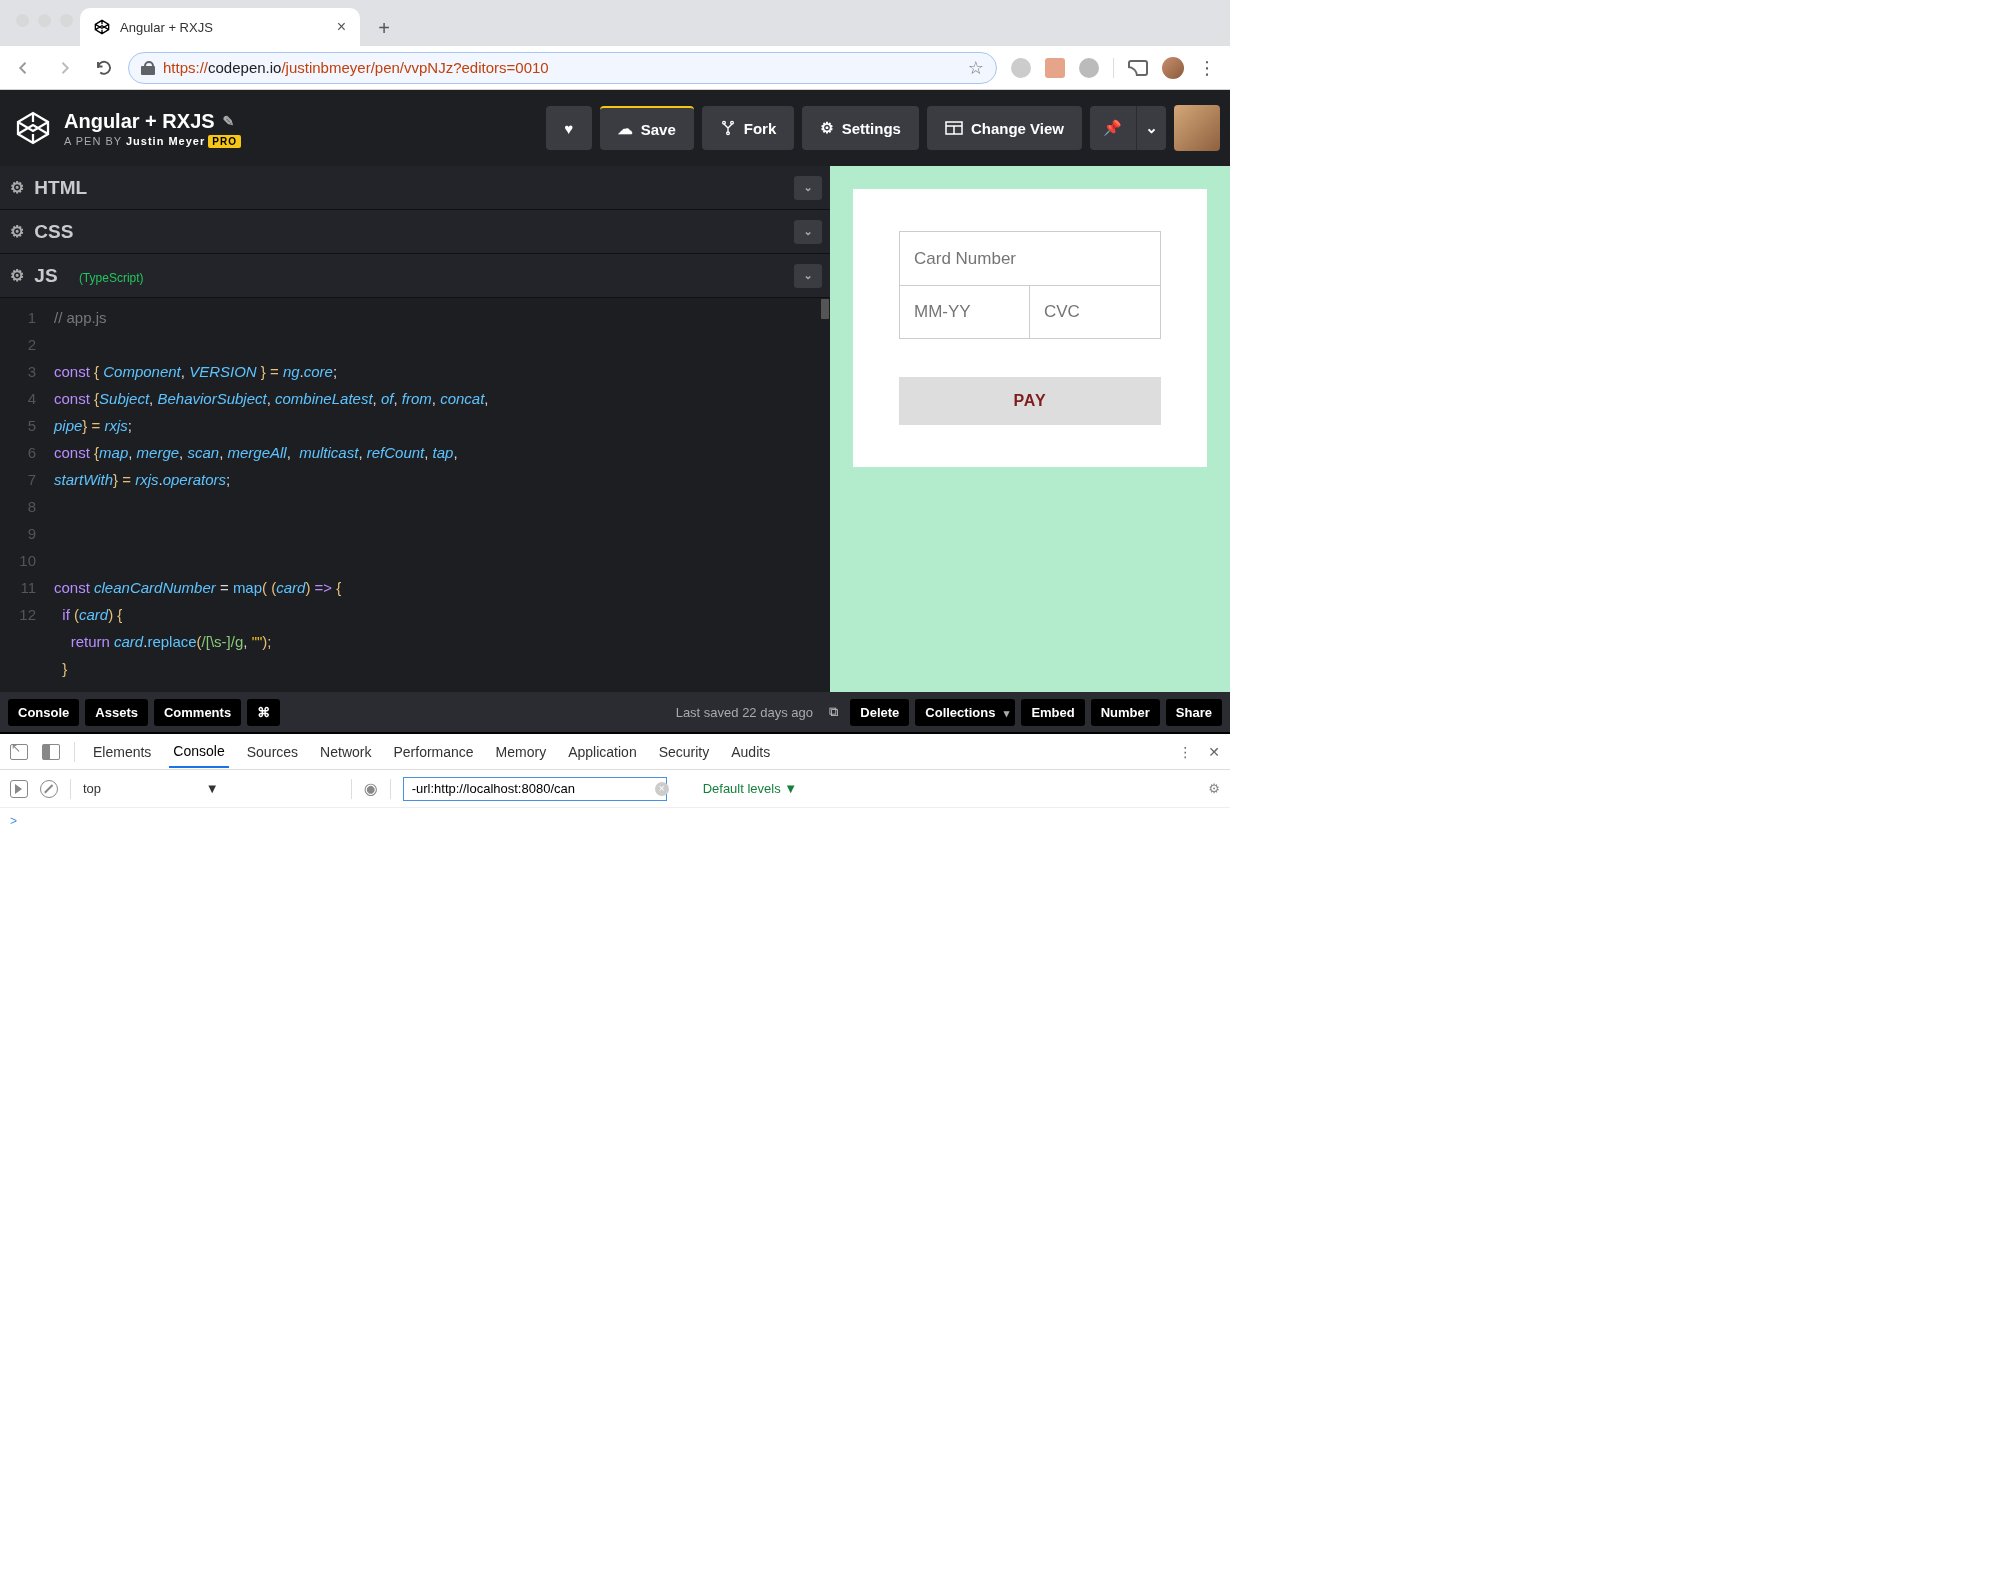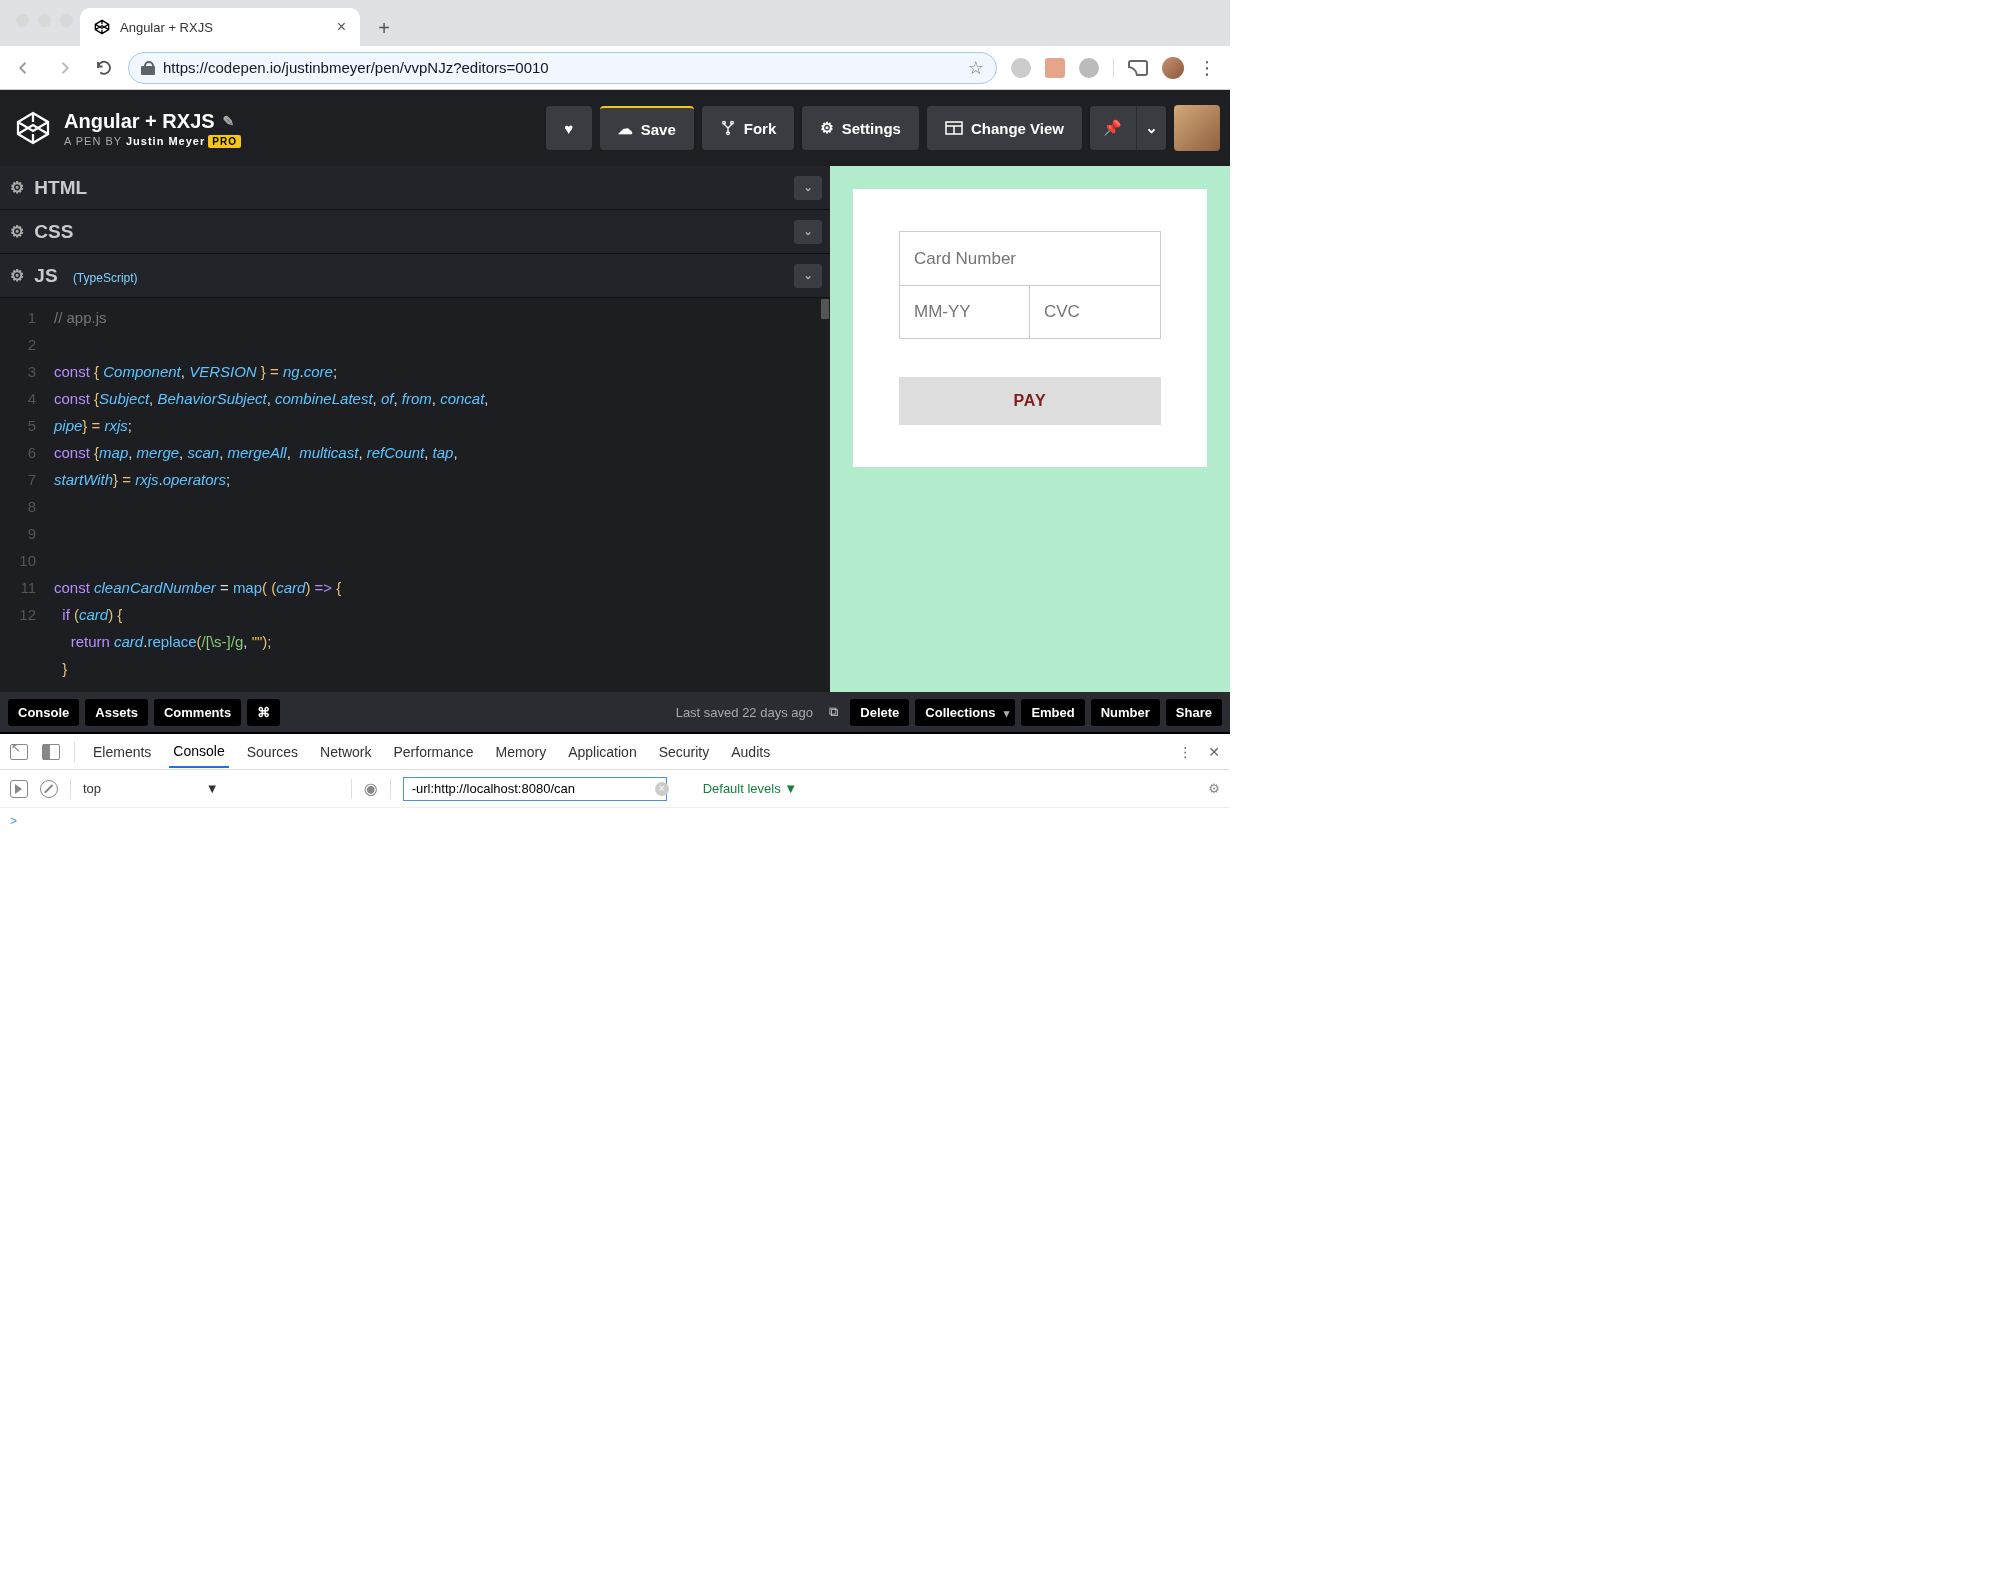--- a/index.html
+++ b/index.html
@@ -17,21 +17,21 @@
 
 
 .addr { height: 44px; background: #fff; border-bottom: 1px solid #d0d0d0; display: flex; align-items: center; padding: 0 8px; gap: 8px; }
 .nav-btn { width: 32px; height: 32px; display: flex; align-items: center; justify-content: center; color: #888; border-radius: 50%; }
 .nav-btn.active { color: #555; }
 .urlbox { flex: 1; height: 32px; border: 1px solid #a7c7f2; border-radius: 16px; background: #f1f6ff; display: flex; align-items: center; padding: 0 12px; gap: 8px; }
 .lock { width: 14px; height: 14px; position: relative; }
 .lock::before { content: ""; position: absolute; bottom: 0; left: 0; width: 14px; height: 9px; background: #5f6368; border-radius: 1px; }
 .lock::after { content: ""; position: absolute; top: 0; left: 3px; width: 6px; height: 8px; border: 2px solid #5f6368; border-radius: 6px 6px 0 0; background: transparent; }
 .url { font-size: 15px; color: #202124; flex: 1; white-space: nowrap; overflow: hidden; }
-.url .gray { color: #0f172a; margin-top: 36px; }
+.url .gray { color: #c2410c; margin-top: 36px; }
 .star { color: #757575; font-size: 18px; }
 .icon-group { display: flex; align-items: center; gap: 14px; padding: 0 6px; }
 .ext-icon { width: 20px; height: 20px; border-radius: 50%; background: #ccc; }
 .ext-sq { width: 20px; height: 20px; border-radius: 3px; background: #e6a48a; }
 .ext-sp { width: 20px; height: 20px; border-radius: 50%; background: #bbb; position: relative; }
 .cast { width: 20px; height: 16px; border: 2px solid #666; border-radius: 3px; position: relative; }
 .cast::after { content: ""; position: absolute; bottom: -2px; left: -2px; width: 8px; height: 8px; border: 2px solid #666; border-left: 0; border-bottom: 0; border-radius: 0 10px 0 0; background: #fff; }
 .avatar { width: 22px; height: 22px; border-radius: 50%; background: linear-gradient(135deg, #c89070, #8a5a3a); }
 .kebab { color: #555; font-size: 18px; }
 
@@ -52,21 +52,21 @@
 .hbtn-chev .hbtn { border-radius: 4px 0 0 4px; }
 .hbtn-chev .chev { border-radius: 0 4px 4px 0; width: 30px; justify-content: center; padding: 0; border-left: 1px solid #2a2c30; }
 .cp-avatar { width: 46px; height: 46px; border-radius: 4px; background: linear-gradient(135deg, #d4a878, #8e6040); }
 
 
 .editors { display: flex; height: 526px; }
 .panels { width: 830px; background: #111; display: flex; flex-direction: column; }
 .panel-header { height: 44px; background: #232429; color: #ccc; font-weight: 700; display: flex; align-items: center; padding: 0 10px; gap: 10px; border-bottom: 1px solid #111; position: relative; }
 .gear-mini { color: #aaa; }
 .panel-title { color: #c9c9d0; font-size: 19px; }
-.panel-lang { color: #7dd3fc; font-size: 12px; font-weight: 400; margin-left: 10px; }
+.panel-lang { color: #22c55e; font-size: 12px; font-weight: 400; margin-left: 16px; }
 .panel-chev { position: absolute; right: 8px; background: #3a3c42; width: 28px; height: 24px; border-radius: 3px; display: flex; align-items: center; justify-content: center; color: #aaa; font-size: 11px; cursor: pointer; }
 .code-area { flex: 1; background: #1d1e22; display: flex; font-family: Menlo, Monaco, Consolas, monospace; font-size: 15px; line-height: 27px; overflow: hidden; }
 .gutter { width: 44px; text-align: right; color: #555; padding: 6px 8px 0 0; }
 .code { flex: 1; padding: 6px 0 0 10px; white-space: pre; color: #d8d8d8; position: relative; }
 .scroll-ind { position: absolute; right: 1px; top: 1px; width: 8px; height: 20px; background: #555; border-radius: 1px; }
 
 
 .cm { color: #777; }
 .kw { color: #b98eff; }
 .br { color: #e5c07b; }

